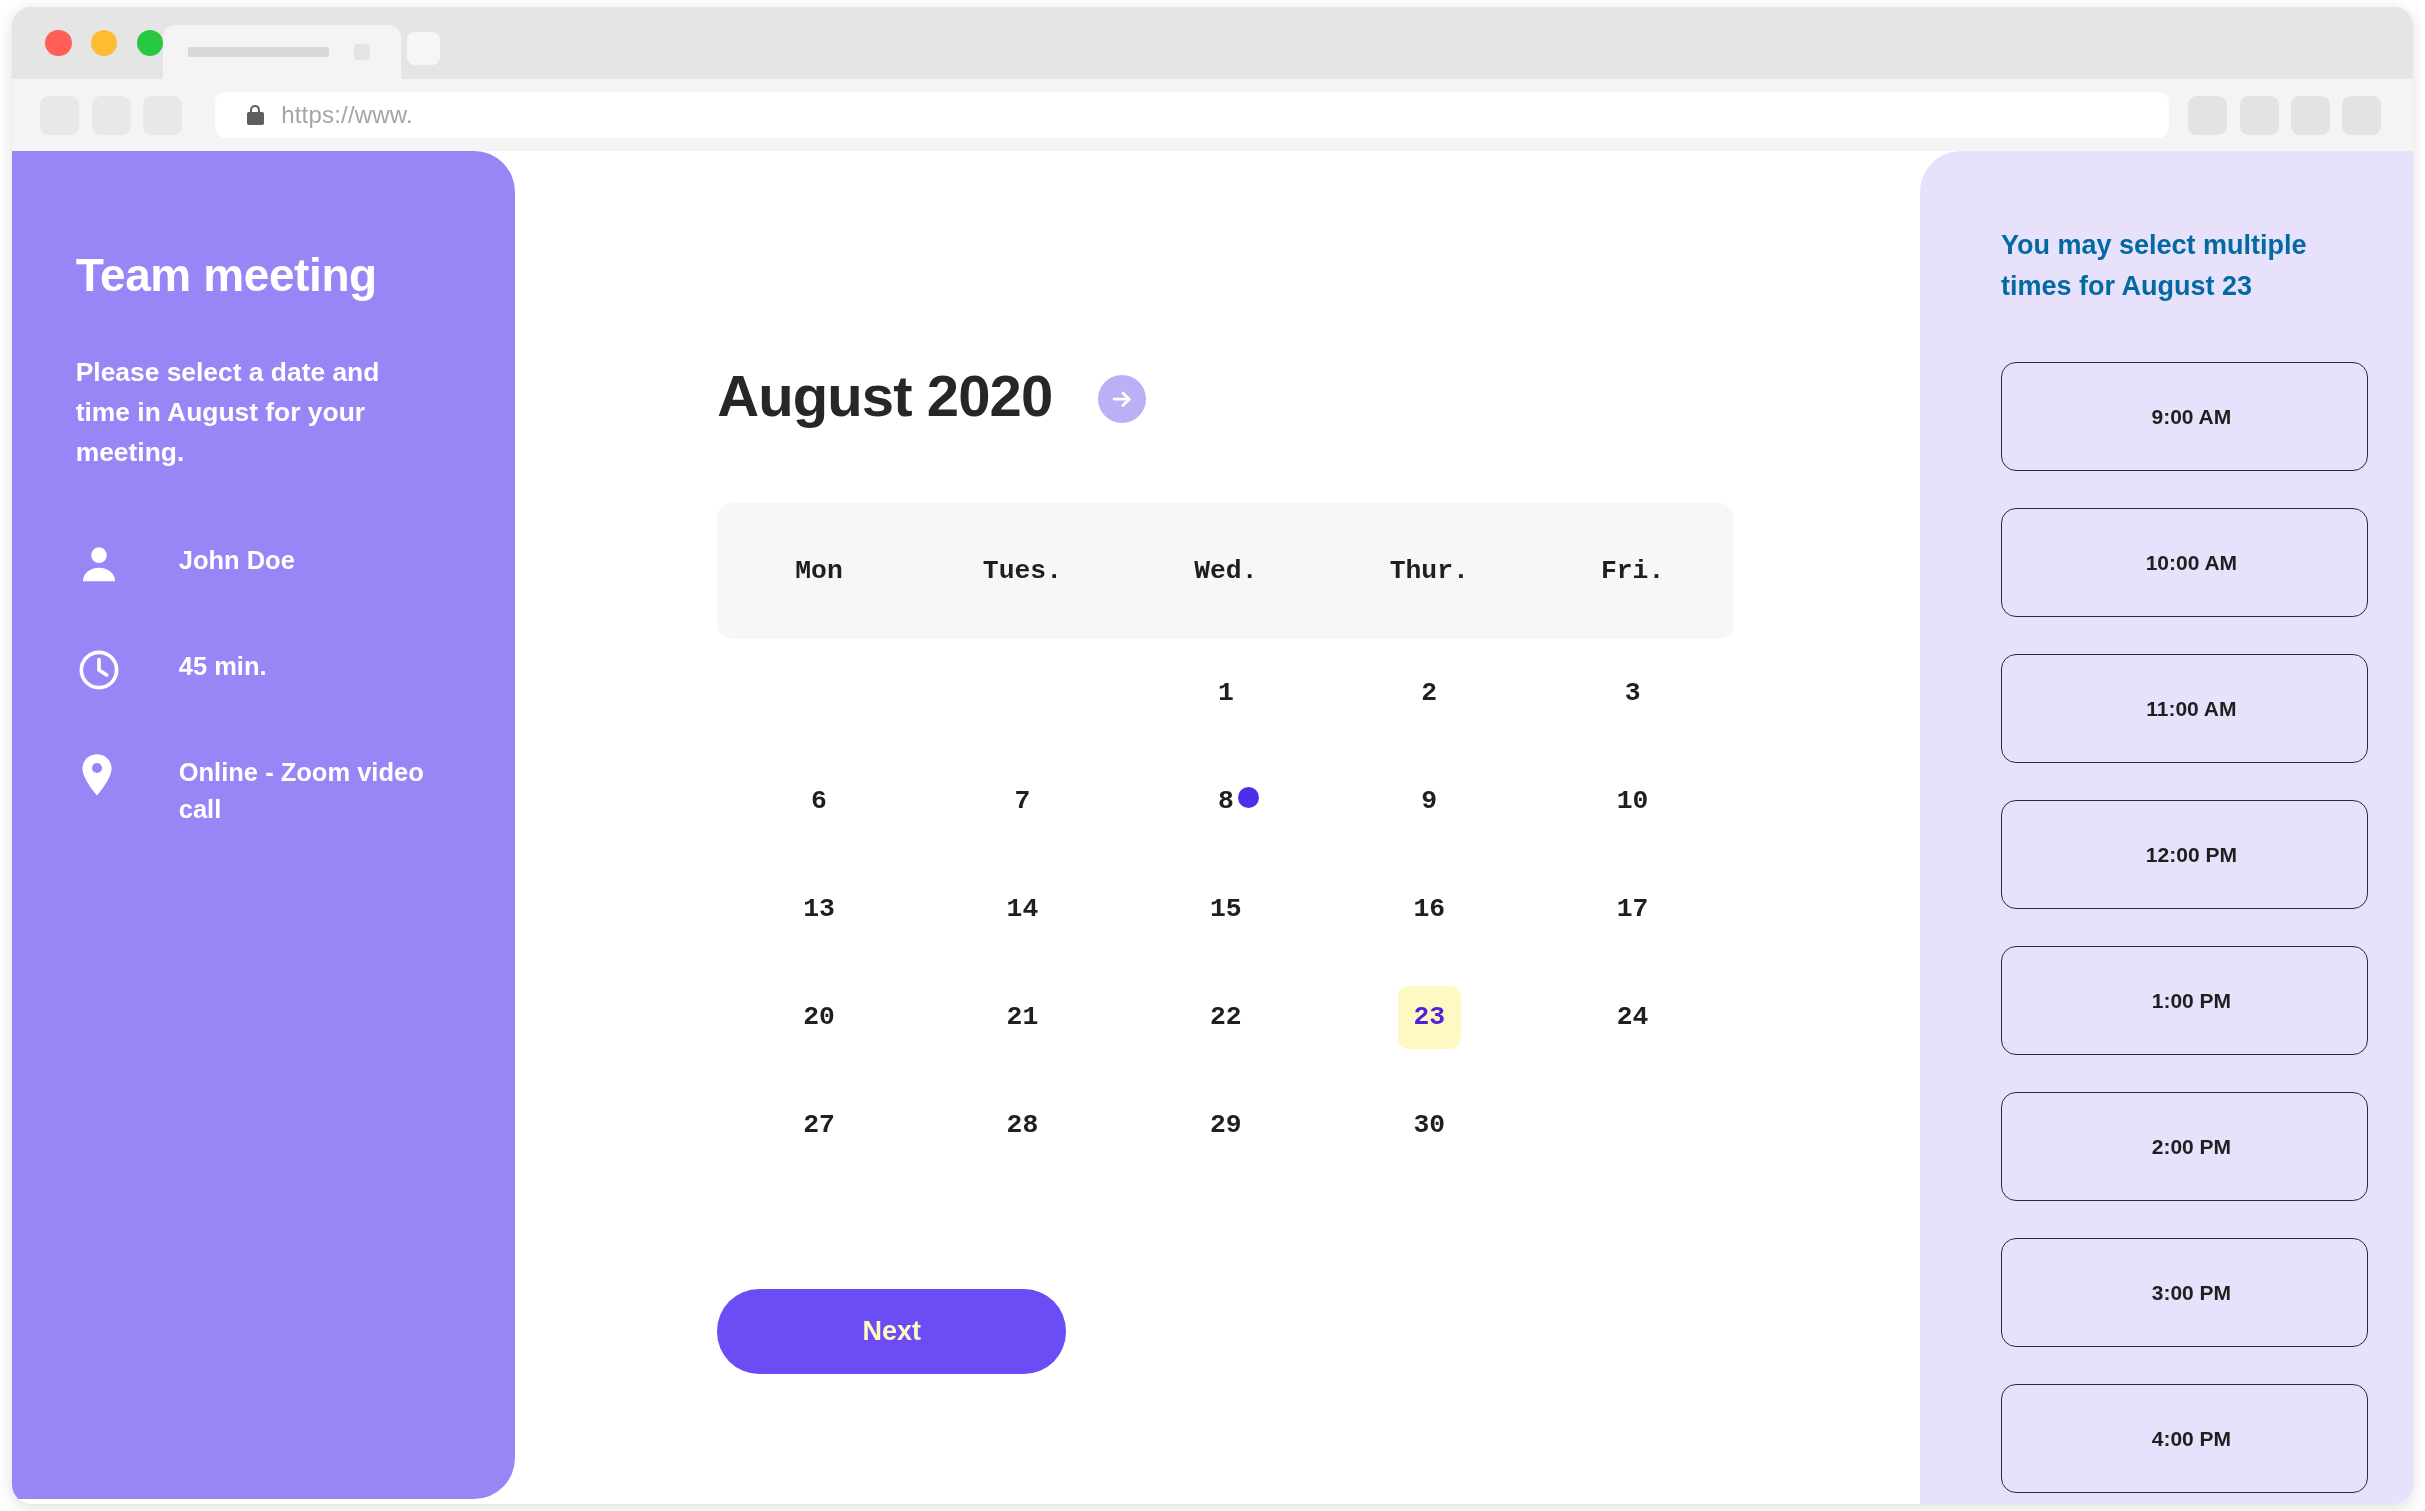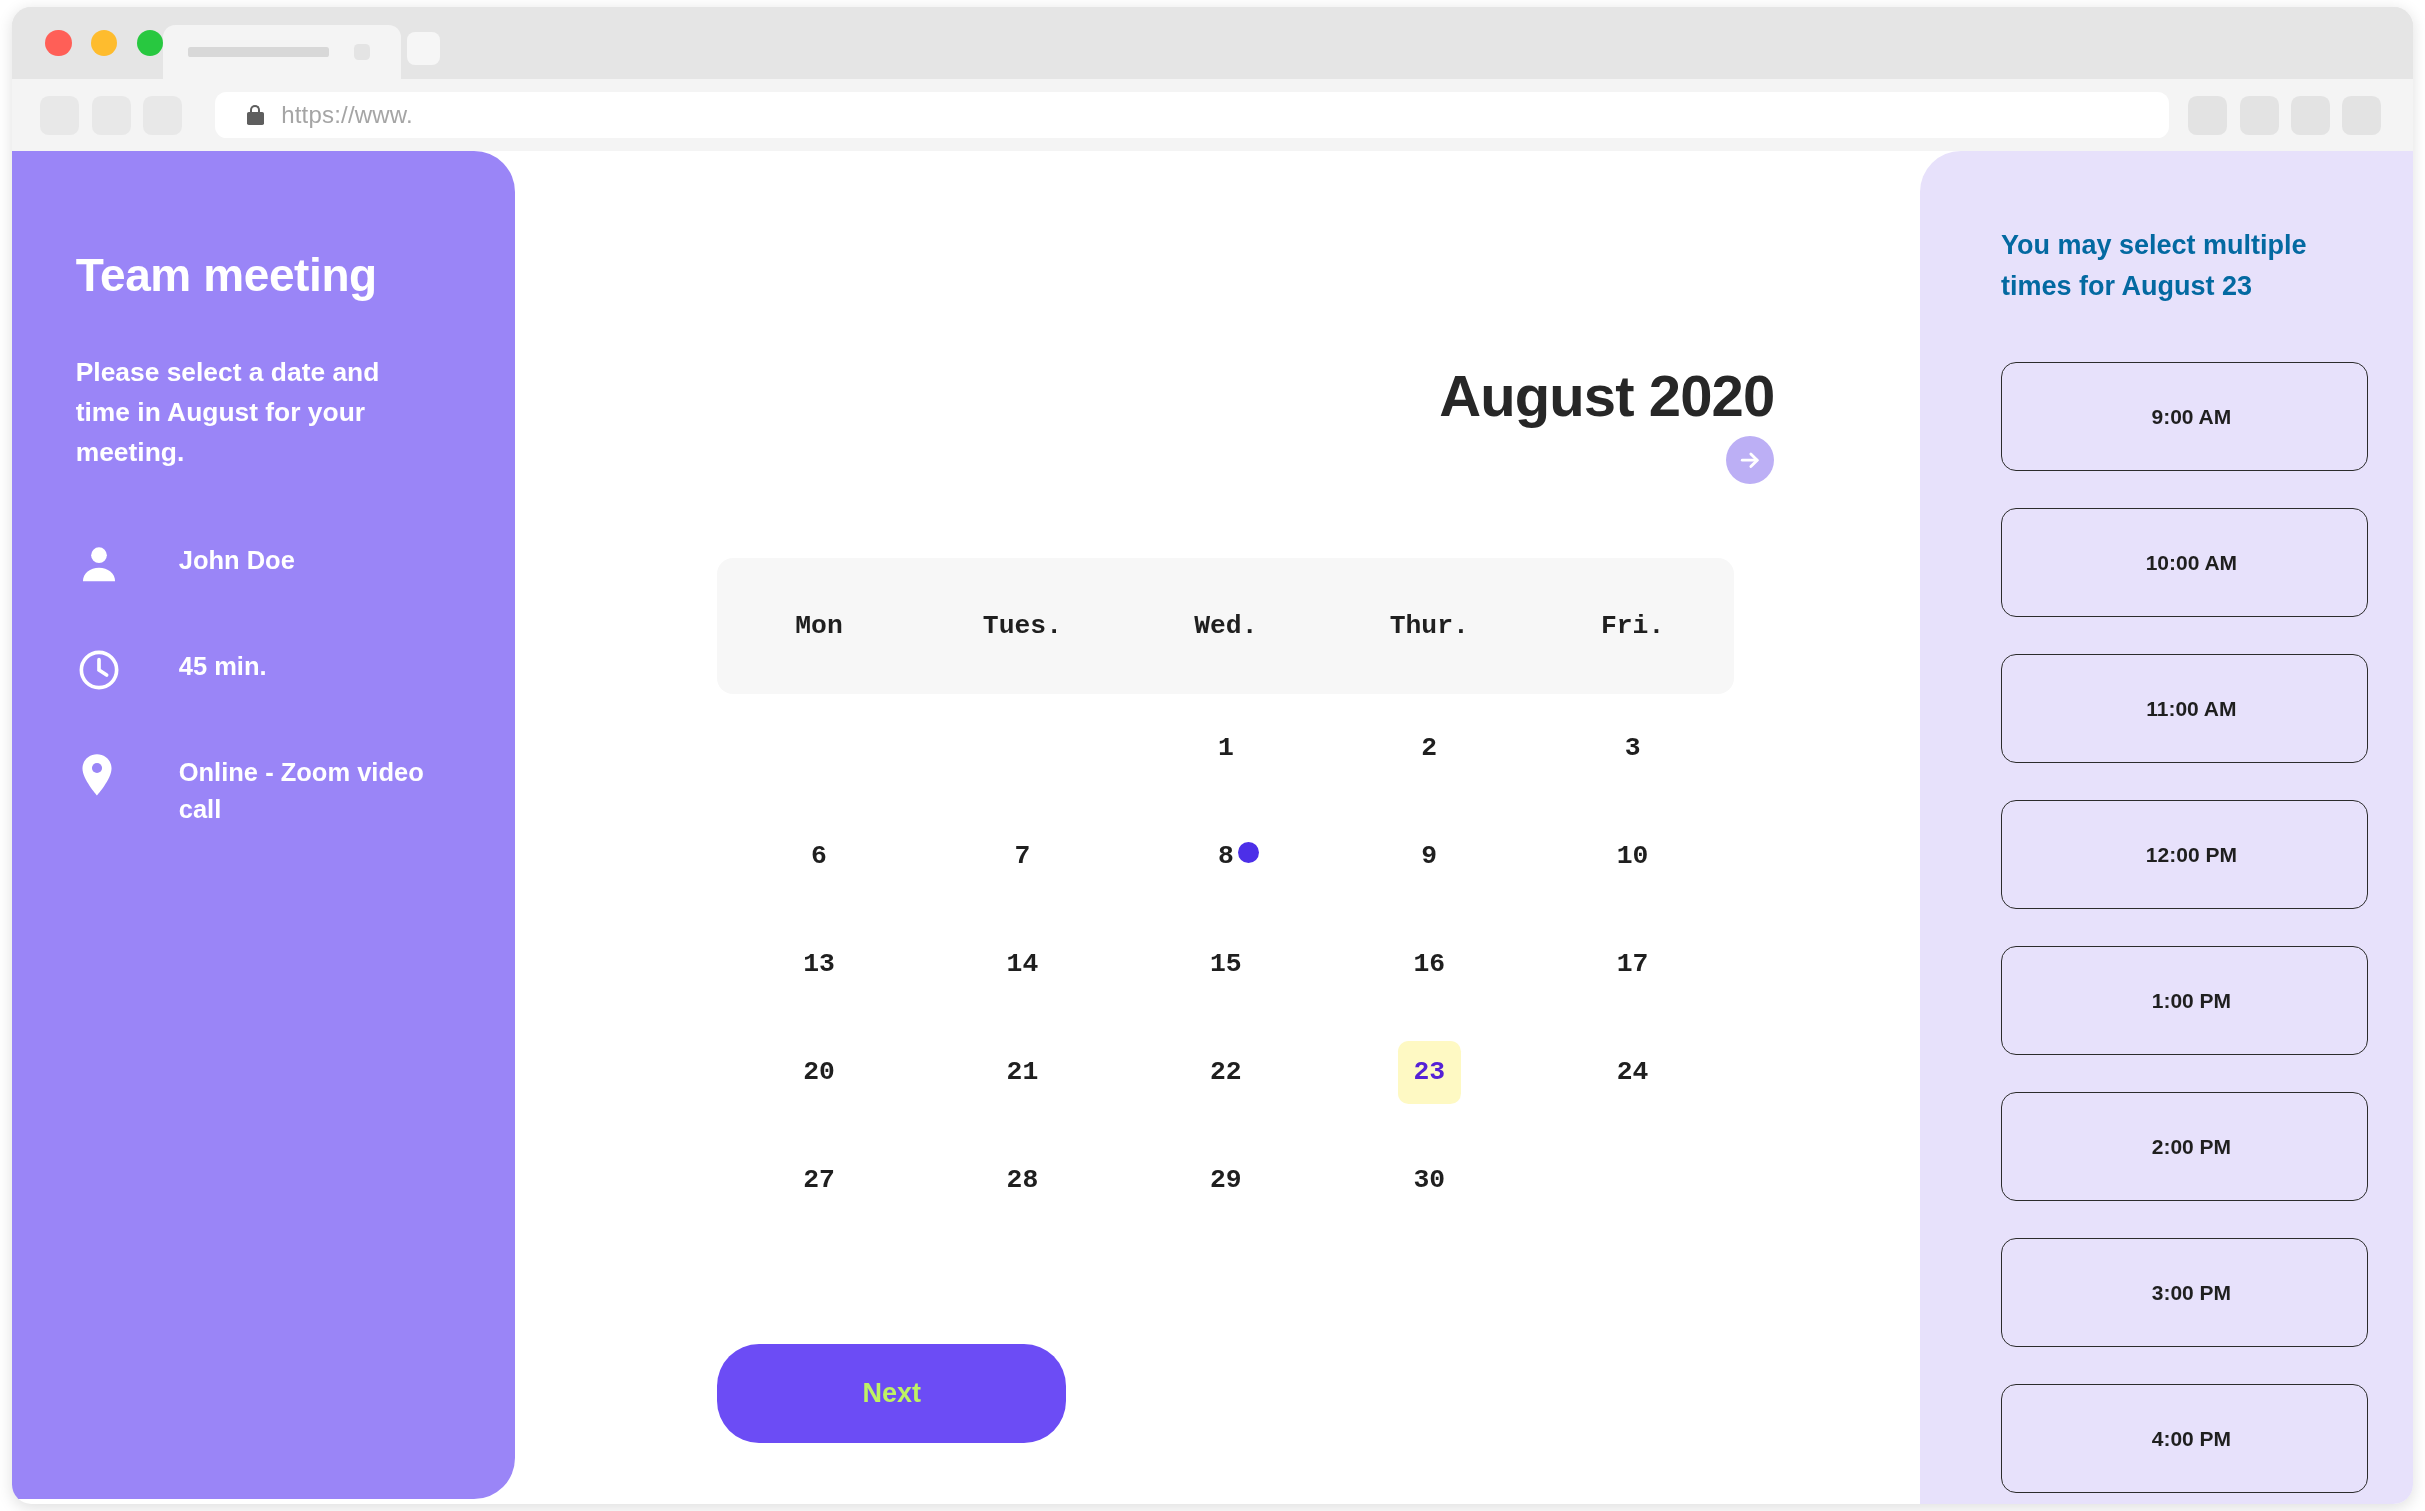--- a/index.html
+++ b/index.html
@@ -218,23 +218,22 @@
 
   
   .calendar {
     position: absolute;
     left: 705px;
     top: 0;
     width: 1057px;
   }
   .cal-header {
     display: flex;
-    align-items: flex-end;
+    align-items: center;
     padding: 211px 0 0 0;
-    flex-direction: column;
   }
   .cal-title {
     font-size: 58px;
     font-weight: bold;
     color: #272727;
     letter-spacing: -0.9px;
     margin: 0;
   }
   .cal-next-circle {
     width: 48px;
@@ -303,25 +302,25 @@
     background: #4c2fe8;
     top: 17.6px;
     left: 50%;
     margin-left: 12.3px;
   }
 
   .next-button {
     margin-top: 110px;
     margin-left: 0;
     width: 349px;
-    height: 99px;
+    height: 85px;
     border: none;
     border-radius: 42px;
     background: #6c4cf5;
-    color: #bef264;
+    color: #fef9c3;
     font-size: 27px;
     font-weight: bold;
     font-family: "Liberation Sans", sans-serif;
     cursor: pointer;
     display: block;
   }
 
   
   .times-panel {
     position: absolute;

